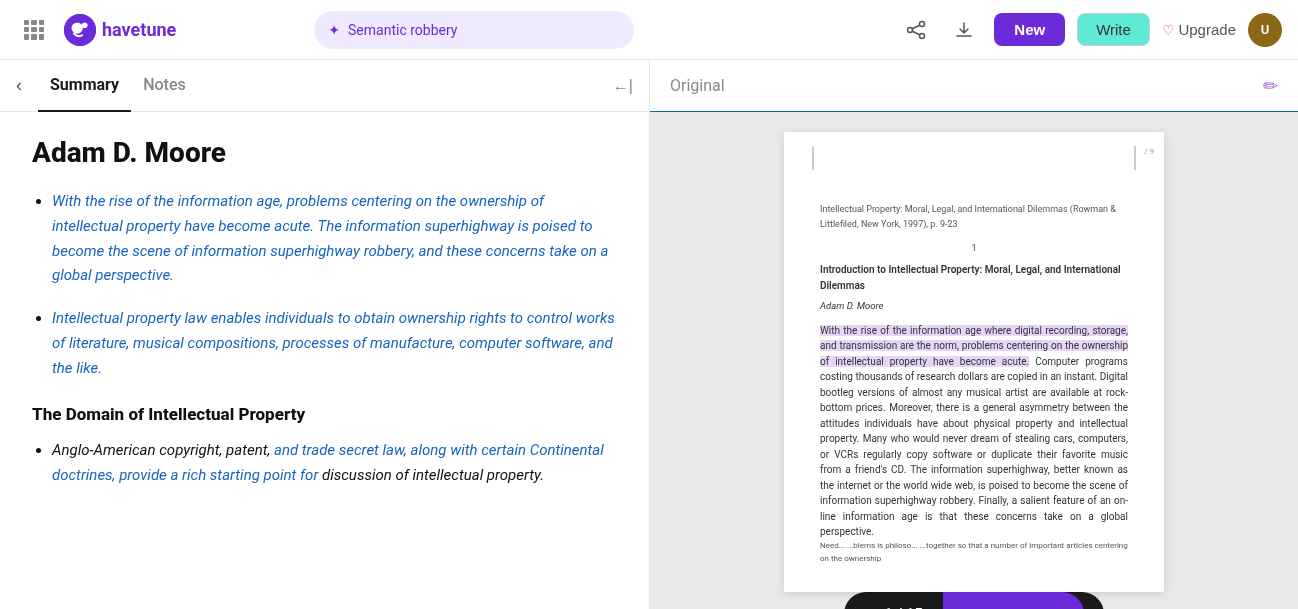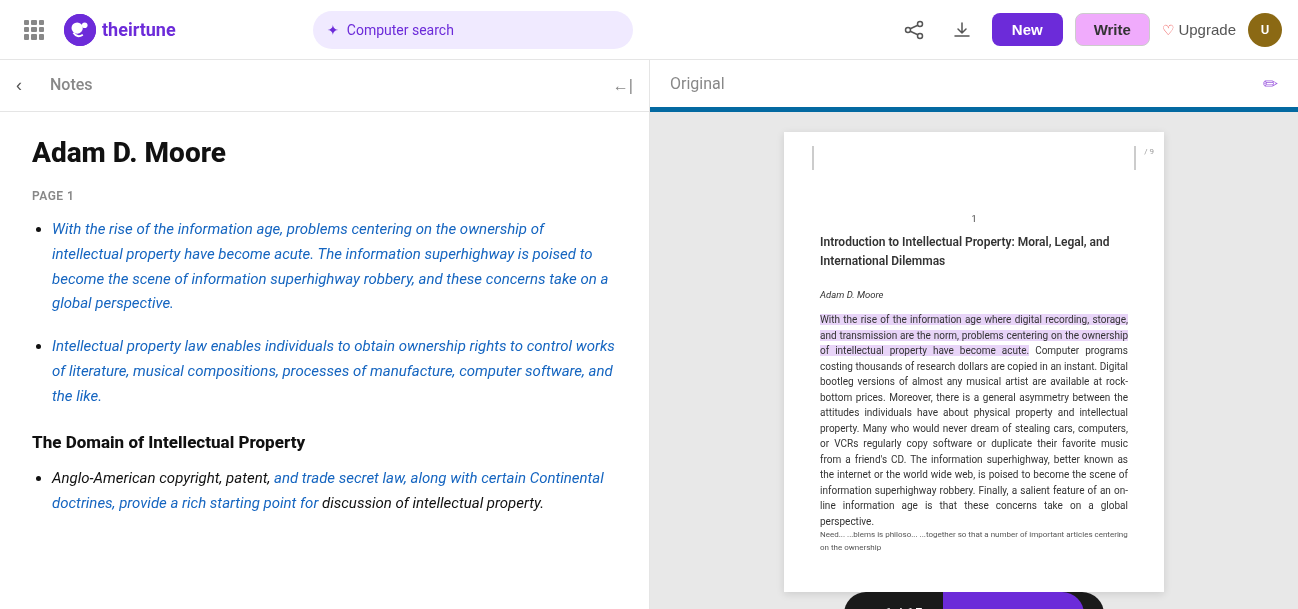--- a/index.html
+++ b/index.html
@@ -35,21 +35,21 @@
       gap: 8px;
       cursor: text;
       margin: 0 auto;
     }
     .search-bar .search-icon { color: #6c2bd9; font-size: 14px; }
     .search-bar span { color: #6c2bd9; font-size: 14px; font-weight: 400; }
 
     .nav-right { display: flex; align-items: center; gap: 12px; margin-left: auto; }
     .icon-btn { background: none; border: none; cursor: pointer; color: #555; font-size: 18px; display: flex; align-items: center; justify-content: center; width: 36px; height: 36px; border-radius: 50%; }
     .btn-new { background: #6c2bd9; color: #fff; border: none; border-radius: 8px; padding: 8px 20px; font-size: 15px; font-weight: 600; cursor: pointer; }
-    .btn-write { background: #f0abfc; color: #333; border: 1.5px solid #ccc; border-radius: 8px; padding: 7px 18px; font-size: 15px; font-weight: 700; cursor: pointer; }
+    .btn-write { background: #5eead4; color: #333; border: 1.5px solid #ccc; border-radius: 8px; padding: 7px 18px; font-size: 15px; font-weight: 400; cursor: pointer; }
     .btn-upgrade { background: none; border: none; cursor: pointer; color: #555; font-size: 15px; display: flex; align-items: center; gap: 4px; font-weight: 500; }
     .upgrade-heart { color: #e55; font-size: 14px; }
     .avatar { width: 34px; height: 34px; border-radius: 50%; background: #8B6914; overflow: hidden; cursor: pointer; display: flex; align-items: center; justify-content: center; color: #fff; font-size: 13px; font-weight: 600; }
 
     
     .main { display: flex; height: calc(609px - 60px); }
 
     
     .left-panel { width: 650px; border-right: 1px solid #e5e5e5; display: flex; flex-direction: column; }
     .panel-tabs { display: flex; align-items: center; padding: 0 16px; height: 52px; border-bottom: 1px solid #e5e5e5; position: relative; }
@@ -62,33 +62,33 @@
     .summary-content { padding: 24px 32px; overflow-y: auto; flex: 1; }
     .doc-title { font-size: 28px; font-weight: 800; color: #111; margin-bottom: 20px; }
     .page-label { font-size: 12px; color: #888; font-weight: 600; text-transform: uppercase; letter-spacing: 0.5px; margin-bottom: 14px; }
     .bullet-list { list-style: disc; padding-left: 20px; margin-bottom: 24px; }
     .bullet-list li { font-size: 15px; line-height: 1.65; color: #111; margin-bottom: 18px; font-style: italic; }
     .highlight { color: #1565c0; }
     .section-heading { font-size: 17px; font-weight: 800; color: #111; margin-bottom: 14px; }
 
     
     .right-panel { flex: 1; display: flex; flex-direction: column; background: #f5f5f5; }
-    .right-header { height: 52px; display: flex; align-items: center; padding: 0 20px; border-bottom: 5px solid #0369a1; background: #fff; }
+    .right-header { height: 52px; display: flex; align-items: center; padding: 0 20px; border-bottom: 1px solid #0369a1; background: #fff; }
     .right-header-title { font-size: 16px; color: #888; font-weight: 400; }
     .edit-icon { margin-left: auto; color: #a060e0; font-size: 18px; cursor: pointer; }
 
     
     .doc-viewer { flex: 1; overflow-y: auto; padding: 20px; display: flex; justify-content: center; background: #e8e8e8; position: relative; }
     .doc-page { background: #fff; width: 380px; min-height: 460px; padding: 40px 36px 30px; box-shadow: 0 2px 8px rgba(0,0,0,0.12); position: relative; font-size: 9.5px; line-height: 1.6; color: #222; }
     .doc-page-marker { position: absolute; top: 14px; left: 28px; width: 2px; height: 24px; background: #ccc; }
     .doc-page-marker-right { position: absolute; top: 14px; right: 28px; width: 2px; height: 24px; background: #ccc; }
     .doc-page-num-right { position: absolute; top: 14px; right: 10px; font-size: 8px; color: #999; }
     .page-number-center { text-align: center; font-size: 9px; color: #444; margin: 10px 0 6px; }
     .doc-author { font-style: italic; font-size: 9.5px; color: #333; margin-bottom: 10px; }
-    .doc-intro { font-size: 12px; font-weight: 600; color: #333; margin-bottom: 16px; }
+    .doc-intro { font-size: 10px; font-weight: 600; color: #333; margin-bottom: 4px; }
     .doc-header-text { font-size: 9px; color: #555; margin-bottom: 8px; }
     .doc-body { font-size: 10px; color: #333; line-height: 1.55; text-align: justify; }
     .highlighted-text { background: #e8d4f8; color: #333; }
     .doc-footer { font-size: 8px; color: #555; margin-top: 0; }
 
     
     .sync-bar { height: 44px; display: flex; align-items: center; justify-content: center; background: #1a1a1a; border-radius: 24px; margin: 0 auto 12px; width: 260px; gap: 0; overflow: hidden; position: relative; bottom: 0; }
     .sync-bar-page { color: #fff; font-size: 15px; font-weight: 500; padding: 0 20px; }
     .sync-bar-btn { background: #6c2bd9; color: #fff; border: none; padding: 10px 20px; font-size: 14px; font-weight: 600; cursor: pointer; border-radius: 0 24px 24px 0; height: 44px; }
     .doc-viewer-wrapper { display: flex; flex-direction: column; align-items: center; width: 100%; }
@@ -118,28 +118,28 @@
     <div class="logo">
       <div class="logo-circle">
         <svg class="logo-svg" viewBox="0 0 34 34">
           <circle cx="17" cy="17" r="17" fill="#6c2bd9"></circle>
           <circle cx="14" cy="15" r="6" fill="white"></circle>
           <circle cx="22" cy="12" r="3" fill="white"></circle>
           <path d="M10 20 Q14 26 20 22" stroke="white" stroke-width="2" fill="none"></path>
         </svg>
       </div>
       <span class="logo-text">
-        <span>their</span><span style="color:#6c2bd9">tune</span>
+        <span>have</span><span style="color:#6c2bd9">tune</span>
       </span>
     </div>
   </div>
 
   <div class="search-bar">
     <span class="search-icon">✦</span>
-    <span>Computer search</span>
+    <span>Semantic robbery</span>
   </div>
 
   <div class="nav-right">
     <button class="icon-btn">
       <svg width="20" height="20" viewBox="0 0 20 20" fill="none">
         <circle cx="16" cy="4" r="2.5" stroke="#555" stroke-width="1.5"></circle>
         <circle cx="4" cy="10" r="2.5" stroke="#555" stroke-width="1.5"></circle>
         <circle cx="16" cy="16" r="2.5" stroke="#555" stroke-width="1.5"></circle>
         <line x1="6.2" y1="8.8" x2="13.8" y2="5.2" stroke="#555" stroke-width="1.5"></line>
         <line x1="6.2" y1="11.2" x2="13.8" y2="14.8" stroke="#555" stroke-width="1.5"></line>
@@ -159,27 +159,27 @@
     </button>
     <div class="avatar">U</div>
   </div>
 </nav>
 
 <div class="main">
 
   <div class="left-panel">
     <div class="panel-tabs">
       <button class="back-btn">‹</button>
+      <div class="tab-item active">Summary</div>
       <div class="tab-item">Notes</div>
       <button class="collapse-btn">←|</button>
     </div>
 
     <div class="summary-content">
       <h1 class="doc-title">Adam D. Moore</h1>
-      <p class="page-label">PAGE 1</p>
 
       <ul class="bullet-list">
         <li>
           <span>
             <span class="highlight">With the rise of the information age, problems centering on the ownership of intellectual property have become acute. The information superhighway is poised to become the scene of information superhighway robbery, and these concerns take on a global perspective.</span>
           </span>
         </li>
         <li>
           <span>
             <span class="highlight">Intellectual property law enables individuals to obtain ownership rights to control works of literature, musical compositions, processes of manufacture, computer software, and the like.</span>
@@ -204,20 +204,21 @@
     </div>
 
     <div class="doc-viewer">
       <div class="doc-viewer-wrapper">
         <div class="doc-page">
           <div class="doc-page-marker"></div>
           <div class="doc-page-marker-right"></div>
           <div class="doc-page-num-right">/ 9</div>
 
           <br><br>
+          <div class="doc-header-text">Intellectual Property: Moral, Legal, and International Dilemmas (Rowman &amp; Littlefiled, New York, 1997), p. 9-23</div>
 
           <div class="page-number-center">1</div>
 
           <div class="doc-intro">Introduction to Intellectual Property: Moral, Legal, and International Dilemmas</div>
           <div class="doc-author">Adam D. Moore</div>
 
           <div class="doc-body">
             <span class="highlighted-text">With the rise of the information age where digital recording, storage, and transmission are the norm, problems centering on the ownership of intellectual property have become acute.</span><span> Computer programs costing thousands of research dollars are copied in an instant. Digital bootleg versions of almost any musical artist are available at rock-bottom prices. Moreover, there is a general asymmetry between the attitudes individuals have about physical property and intellectual property. Many who would never dream of stealing cars, computers, or VCRs regularly copy software or duplicate their favorite music from a friend's CD. The information superhighway, better known as the internet or the world wide web, is poised to become the scene of information superhighway robbery. Finally, a salient feature of an on-line information age is that these concerns take on a global perspective.</span>
           </div>
 

